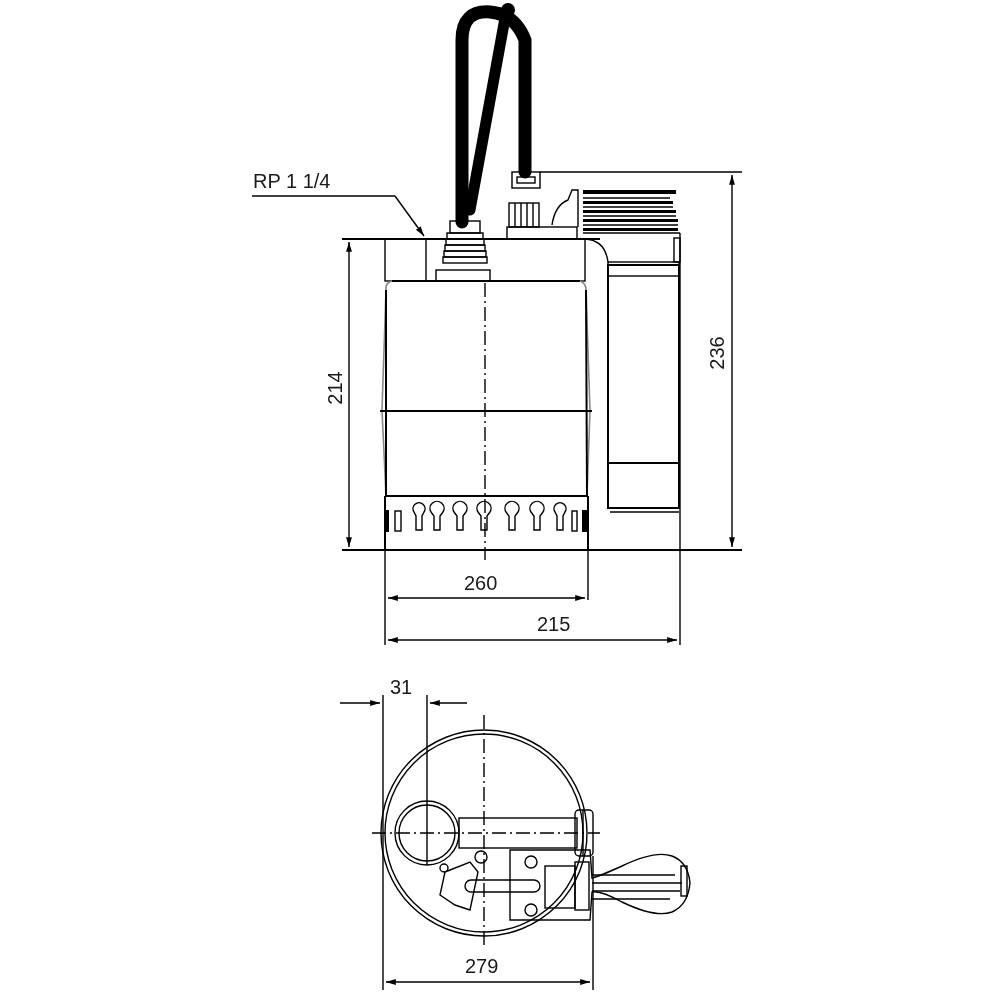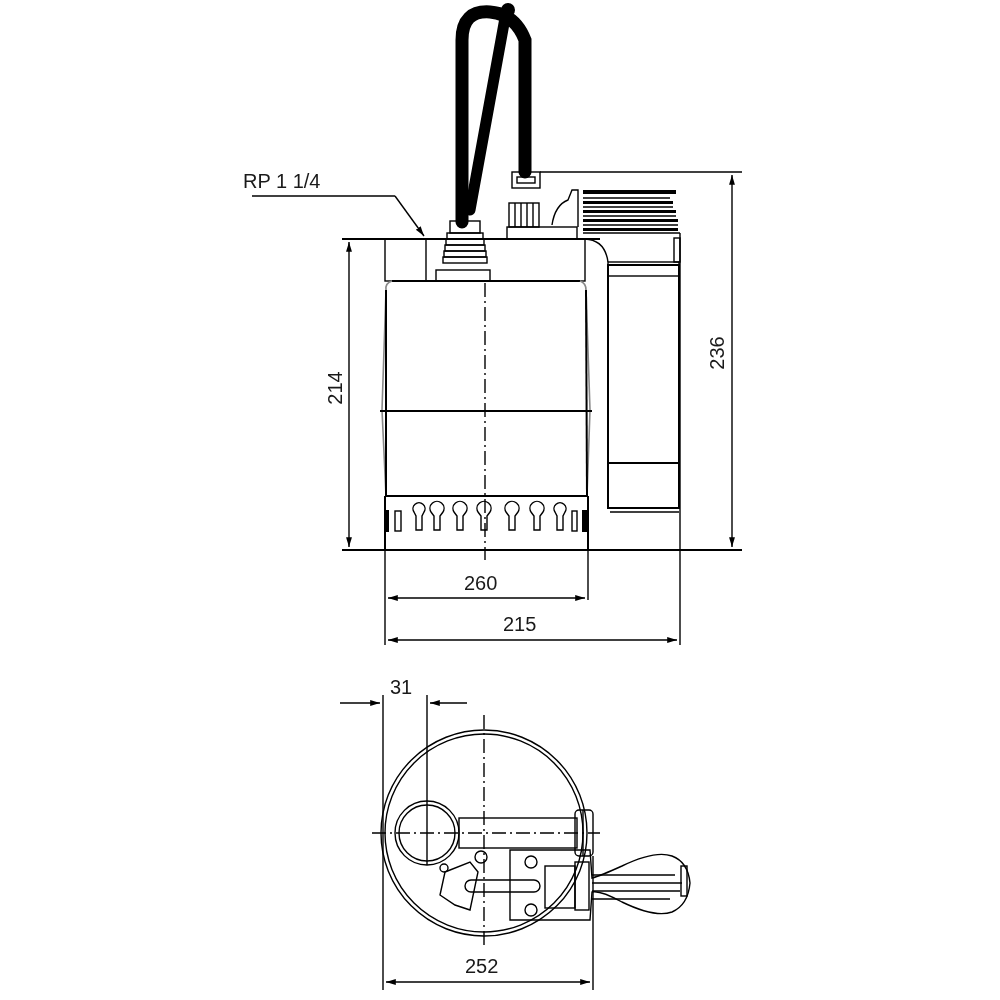--- a/index.html
+++ b/index.html
@@ -172,19 +172,19 @@
 
     <line x1="383" y1="695" x2="383" y2="990" class="thin"></line>
     <line x1="340" y1="703" x2="380" y2="703" class="thin" marker-end="url(#arr)"></line>
     <line x1="467" y1="703" x2="430" y2="703" class="thin" marker-end="url(#arr)"></line>
 
     <line x1="593" y1="856" x2="593" y2="990" class="thin"></line>
     <line x1="386" y1="982" x2="590" y2="982" class="thin" marker-start="url(#arr)" marker-end="url(#arr)"></line>
   </g>
 </svg>
 
-<div class="lbl" style="left:243px; top:171px;">RP 1 1/4</div>
+<div class="lbl" style="left:253px; top:171px;">RP 1 1/4</div>
 <div class="lbl rot" style="left:318px; top:378px;">214</div>
 <div class="lbl rot" style="left:700px; top:343px;">236</div>
 <div class="lbl" style="left:464px; top:573px;">260</div>
-<div class="lbl" style="left:503px; top:614px;">215</div>
+<div class="lbl" style="left:537px; top:614px;">215</div>
 <div class="lbl" style="left:390px; top:677px;">31</div>
-<div class="lbl" style="left:465px; top:956px;">252</div>
+<div class="lbl" style="left:465px; top:956px;">279</div>
 
 </body></html>

